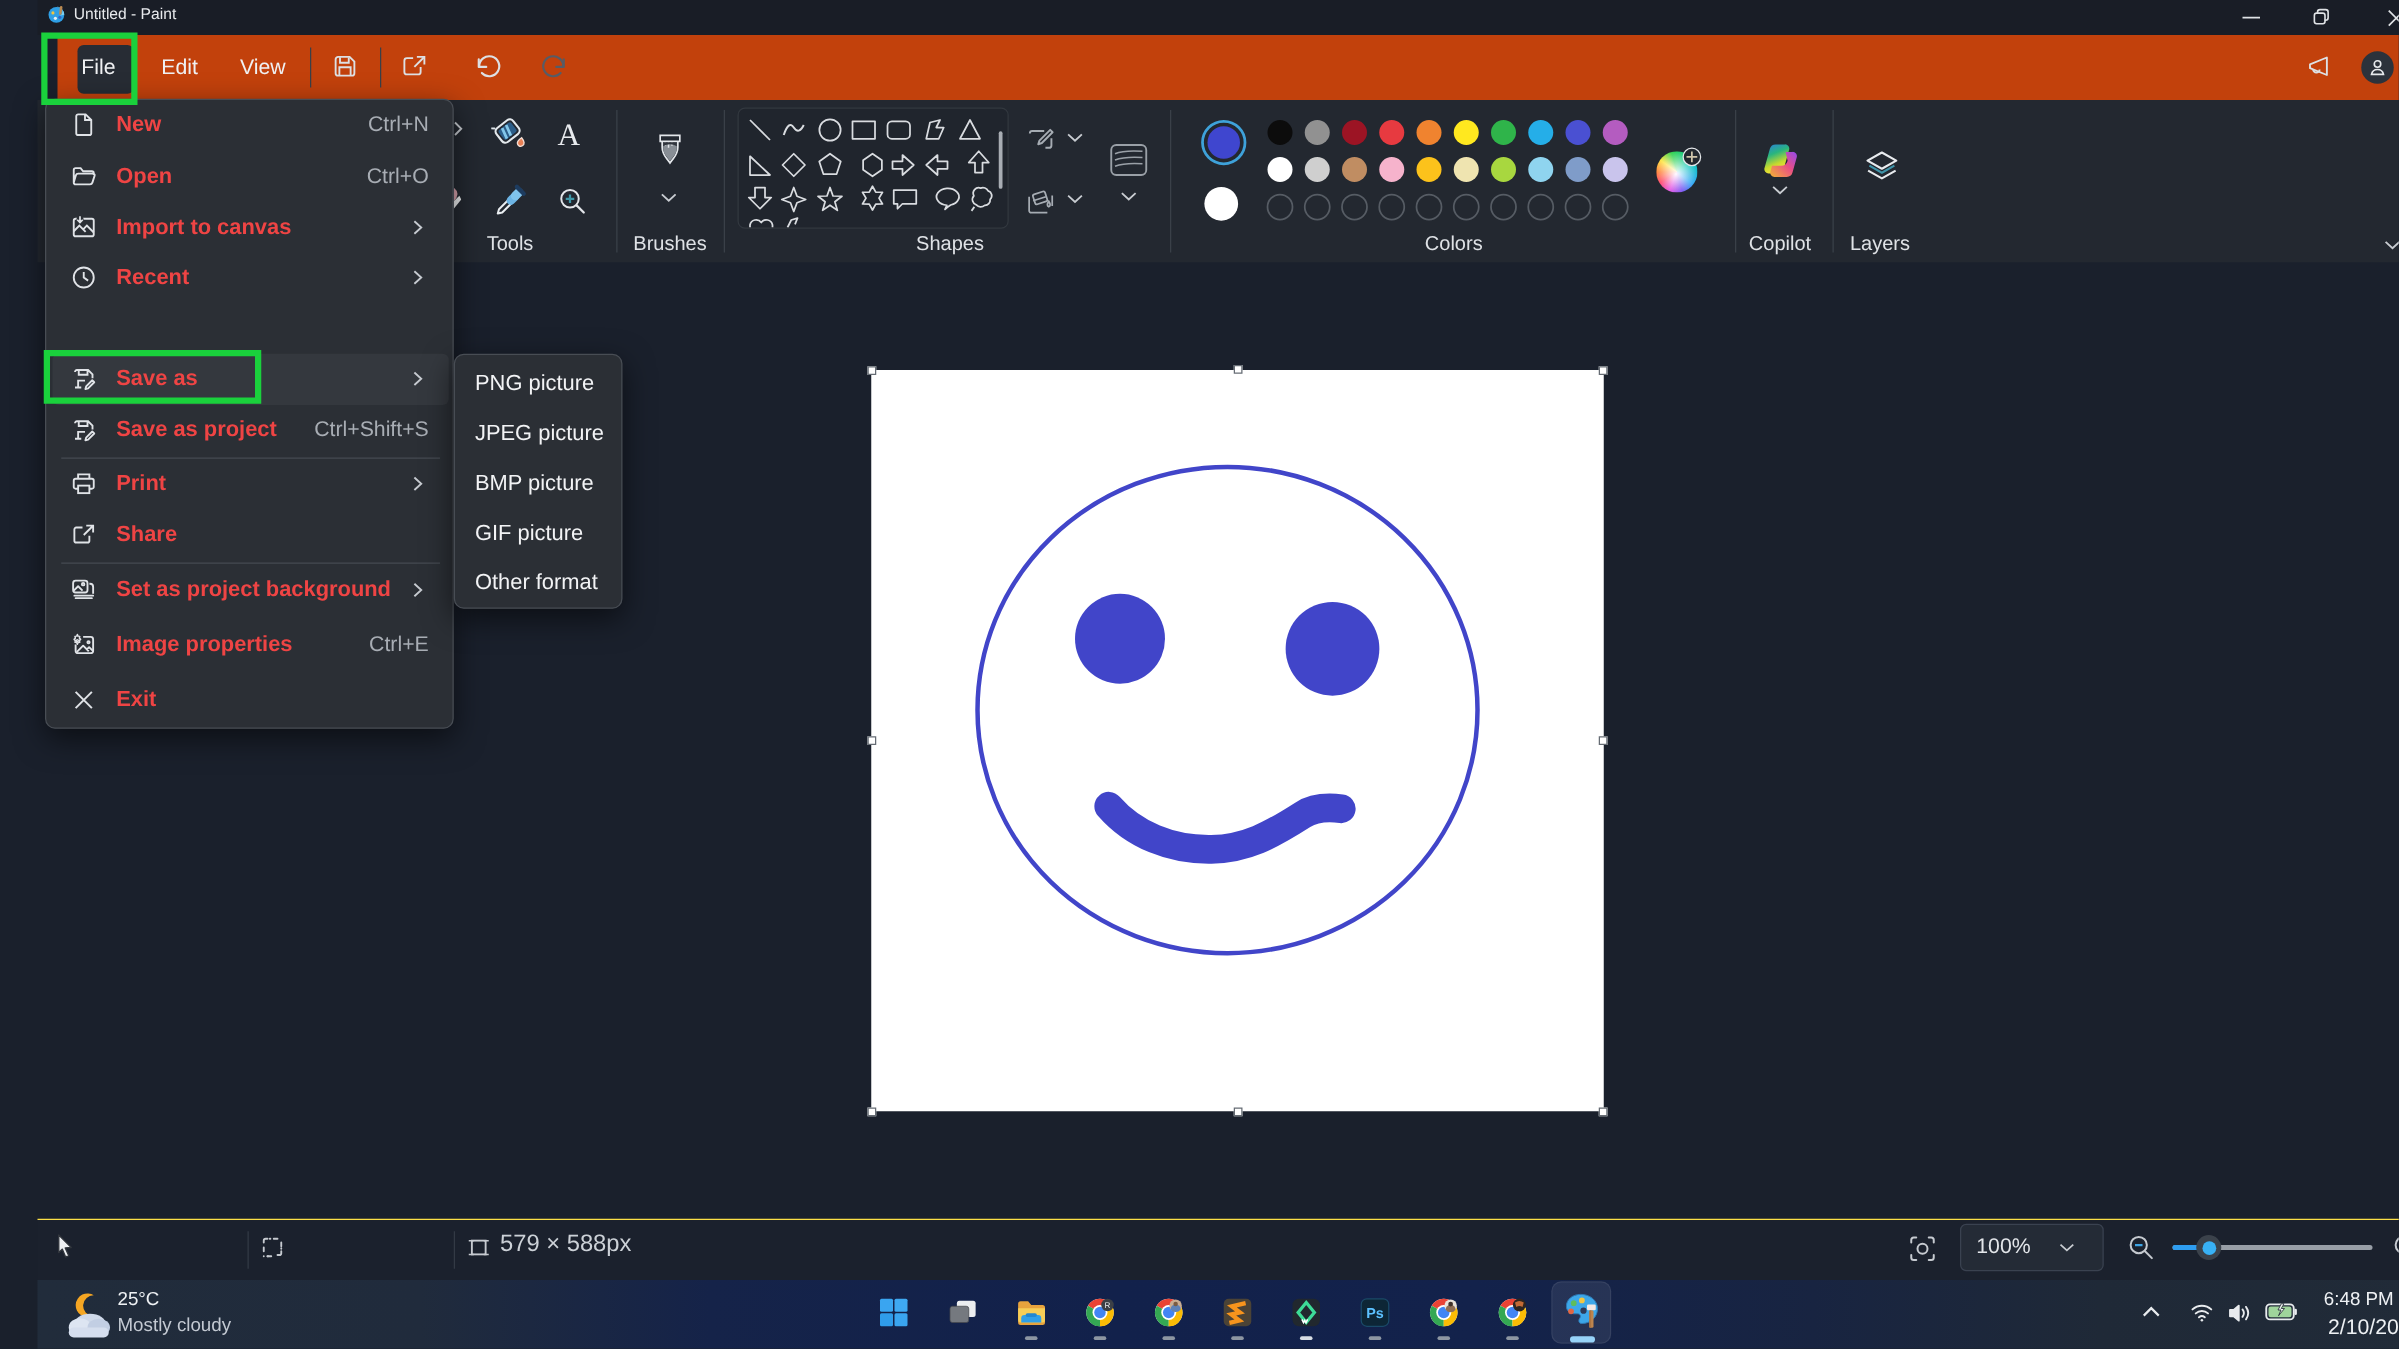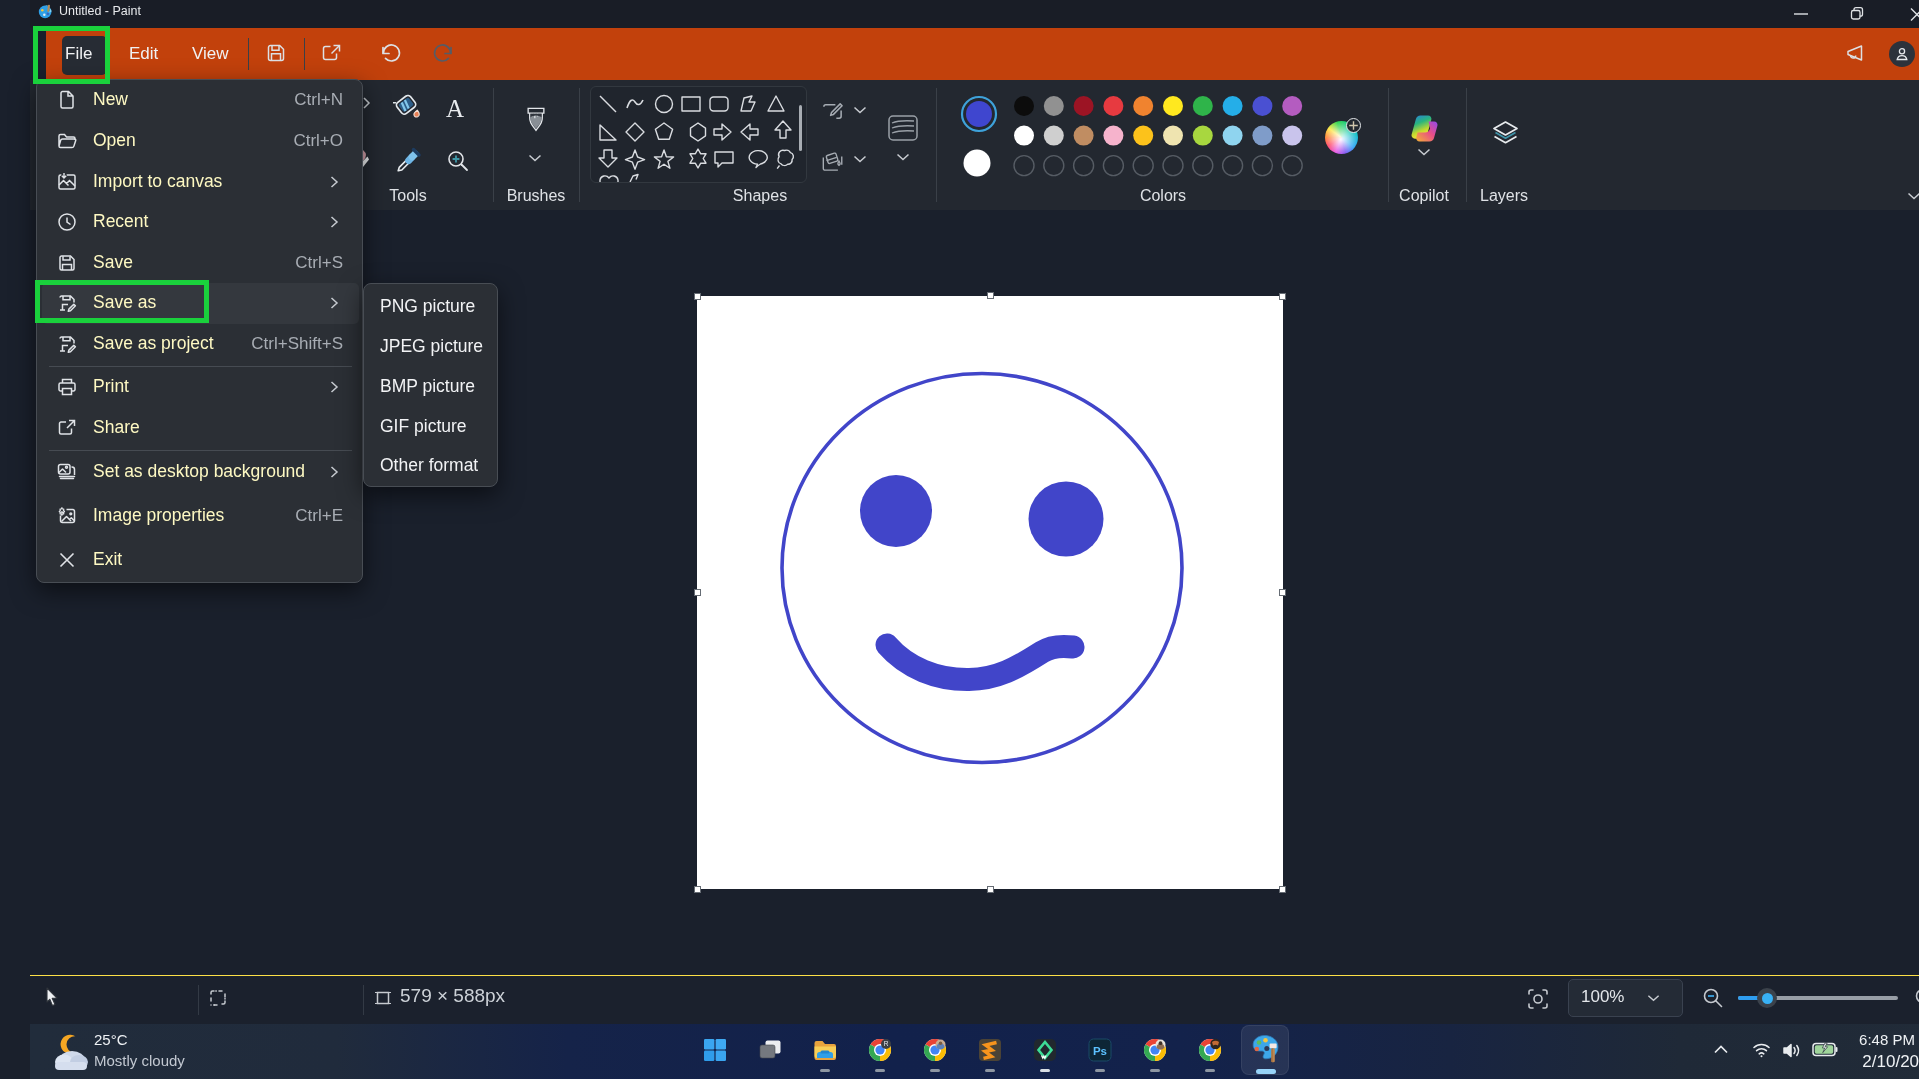--- a/index.html
+++ b/index.html
@@ -21,21 +21,21 @@
   .label { position:absolute; color:#dfe2e6; font-size:16px; text-align:center; transform:translateX(-50%); }
 
   
   .mbtn { position:absolute; color:#f0f1f3; font-size:17px; top:16px; }
 
   
   #filemenu { left:6px; top:79px; width:327px; height:504px; background:#2b2f35;
     border:1px solid #484d54; border-radius:8px; box-shadow:0 8px 24px rgba(0,0,0,.55); z-index:40; }
   .mi { position:absolute; left:5px; width:317px; height:40px; }
   .mi .ic { position:absolute; left:15px; top:10px; width:20px; height:20px; }
-  .mi .tx { position:absolute; left:51px; top:9px; font-size:17.5px; color:#fef9c3; }
+  .mi .tx { position:absolute; left:51px; top:9px; font-size:17.5px; color:#ef4444;font-weight:bold; }
   .mi .sc { position:absolute; right:16px; top:10px; font-size:17px; color:#a8adb4; }
   .mi .ch { position:absolute; right:20px; top:13px; }
   .msep { position:absolute; left:12px; width:303px; height:1px; background:#464b52; }
 
   #submenu { left:333px; top:283px; width:135px; height:204px; background:#2b2f35;
     border:1px solid #484d54; border-radius:8px; box-shadow:0 8px 24px rgba(0,0,0,.55); z-index:41; }
   .smi { position:absolute; left:16px; font-size:17.5px; color:#f2f3f5; }
 
   .greenbox { position:absolute; border:4px solid #1ad13c; z-index:60; }
   .handle { position:absolute; width:7px; height:7px; background:#fff; border:1px solid #666c74; }
@@ -397,28 +397,20 @@
     <div class="mi" style="top:122px">
       <svg class="ic" viewBox="0 0 20 20" fill="none" stroke="#e0e3e7" stroke-width="1.5">
           <circle cx="10" cy="10" r="8"></circle>
           <path d="M10 5.5 V10 l3.5 2.5"></path>
         </svg>
       <div class="tx">Recent</div>
       <svg class="ch" width="9" height="14" viewBox="0 0 9 14" fill="none" stroke="#c6cad0" stroke-width="1.5">
           <path d="M1.5 2 l5.5 5 -5.5 5"></path>
         </svg>
     </div>
-    <div class="mi" style="top:162.5px">
-      <svg class="ic" viewBox="0 0 20 20" fill="none" stroke="#e0e3e7" stroke-width="1.5">
-          <path d="M3 4.5 a1.5 1.5 0 0 1 1.5-1.5 h9 L17 6.5 v9 a1.5 1.5 0 0 1 -1.5 1.5 h-11 a1.5 1.5 0 0 1 -1.5-1.5 Z"></path>
-          <path d="M6 3.2 v3.8 h7 v-3.6 M5.5 17 v-5.5 h9 V17"></path>
-        </svg>
-      <div class="tx">Save</div>
-        <div class="sc">Ctrl+S</div>
-    </div>
     <div class="mi" style="top:243.7px">
       <svg class="ic" viewBox="0 0 20 20" fill="none" stroke="#e0e3e7" stroke-width="1.5">
           <path d="M3 4.5 a1.5 1.5 0 0 1 1.5-1.5 h9 L17 6.5 v3 M6 3.2 v3.6 h7 v-3.4 M5.5 17 v-5.5 h5.5 M3 17 h5"></path>
           <path d="M16.8 11.2 l1.6 1.6 -4.9 4.9 -2.2 .6 .6 -2.2 Z" stroke-linejoin="round"></path>
         </svg>
       <div class="tx">Save as project</div>
         <div class="sc">Ctrl+Shift+S</div>
     </div>
     <div class="mi" style="top:203px">
       <svg class="ic" viewBox="0 0 20 20" fill="none" stroke="#e0e3e7" stroke-width="1.5">
@@ -450,21 +442,21 @@
     </div>
     <div class="msep" style="top:369.5px"></div>
     <div class="mi" style="top:371.8px">
       <svg class="ic" viewBox="0 0 20 20" fill="none" stroke="#e0e3e7" stroke-width="1.5">
           <rect x="1.5" y="2.5" width="11.5" height="9.5" rx="2"></rect>
           <circle cx="9.5" cy="5.3" r="1"></circle>
           <path d="M2 10.5 l3.5-3.5 3.5 3.5" stroke-linejoin="round"></path>
           <path d="M14.5 5 h.5 a2.5 2.5 0 0 1 2.5 2.5 v5.5"></path>
           <path d="M2.5 14.5 h15 M3.5 16.5 h13" stroke-linecap="round"></path>
         </svg>
-      <div class="tx">Set as desktop background</div>
+      <div class="tx">Set as project background</div>
       <svg class="ch" width="9" height="14" viewBox="0 0 9 14" fill="none" stroke="#c6cad0" stroke-width="1.5">
           <path d="M1.5 2 l5.5 5 -5.5 5"></path>
         </svg>
     </div>
     <div class="mi" style="top:416.3px">
       <svg class="ic" viewBox="0 0 20 20" fill="none" stroke="#e0e3e7" stroke-width="1.5">
           <path d="M9.5 3.5 h6 a2 2 0 0 1 2 2 v9 a2 2 0 0 1 -2 2 h-10 a2 2 0 0 1 -2 -2 v-5"></path>
           <circle cx="13.8" cy="7.8" r=".9"></circle>
           <path d="M4.5 15.5 l5 -5 4.5 4.5 M12.5 13.5 l1.8-1.8 3 3" stroke-linejoin="round"></path>
           <path d="M4.9 1.6 l.5 1.3 1.4.2 -.3 1.4 1 1 -1 1 .3 1.4 -1.4.2 -.5 1.3 -.5 -1.3 -1.4 -.2 .3 -1.4 -1 -1 1 -1 -.3 -1.4 1.4 -.2Z" stroke-width="1.2" stroke-linejoin="round"></path>

